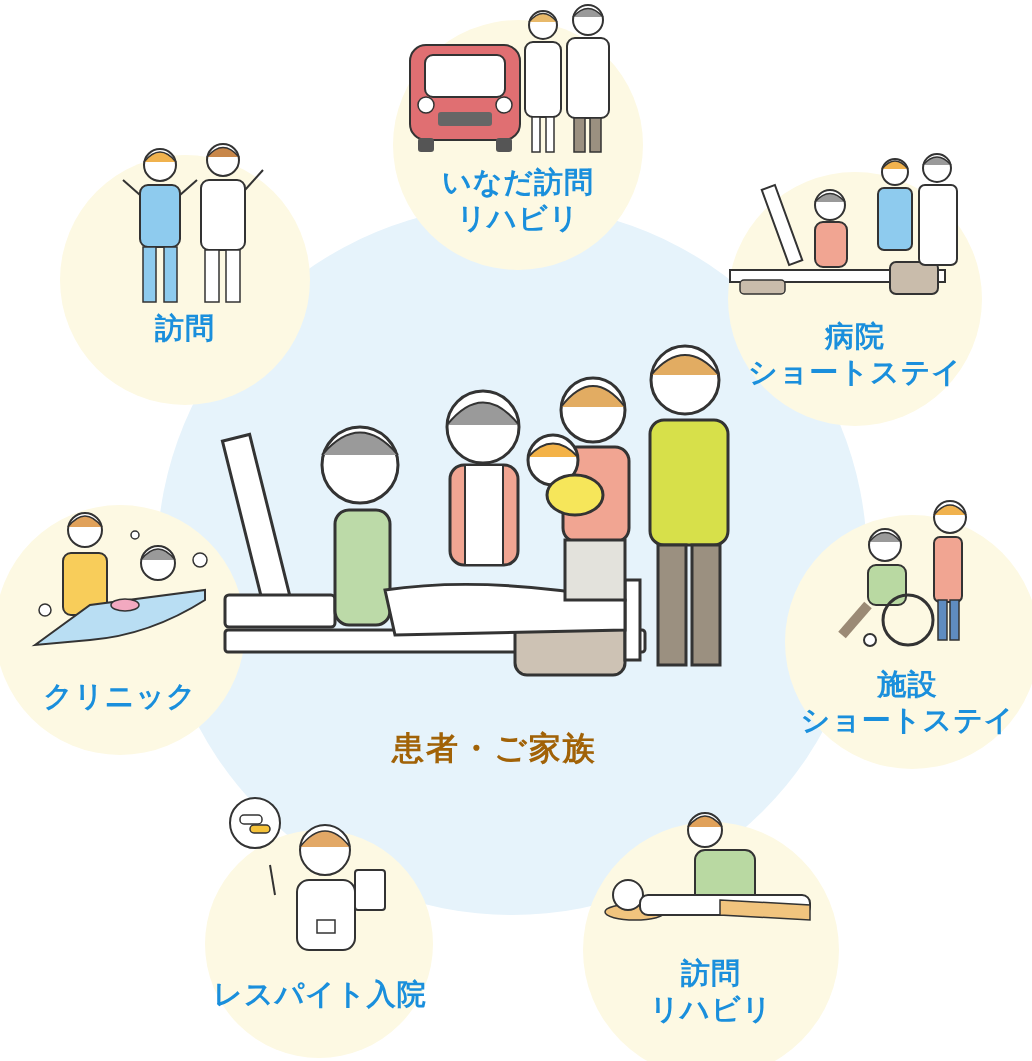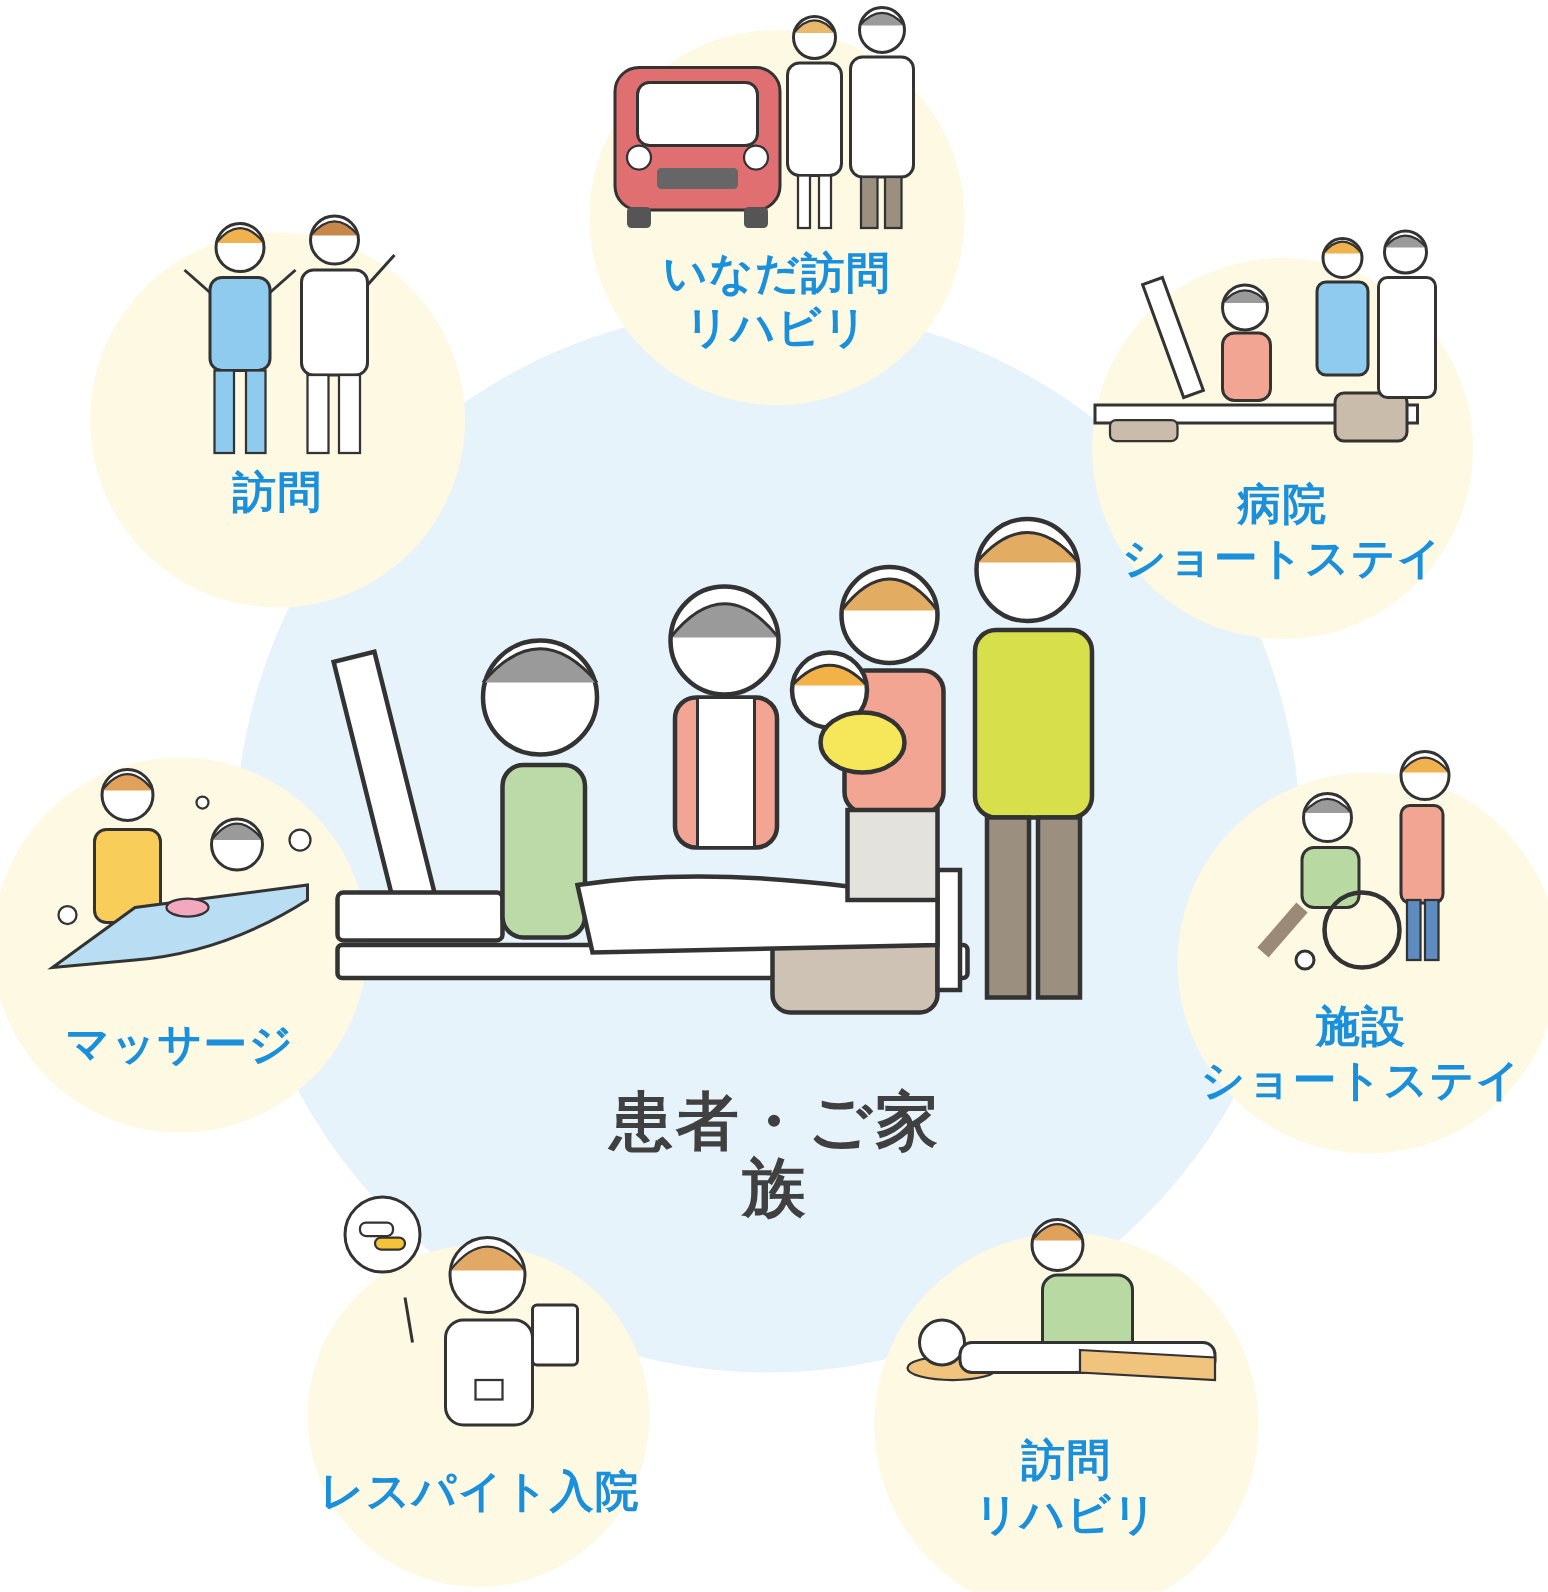--- a/index.html
+++ b/index.html
@@ -4,22 +4,22 @@
 <style>
   html, body { margin: 0; padding: 0; background: #ffffff; }
   body { width: 1032px; height: 1061px; position: relative; overflow: hidden;
          font-family: "DejaVu Sans", "Liberation Sans", sans-serif; }
   .stage { position: absolute; left: 0; top: 0; width: 1032px; height: 864px; }
   .center-circle { position: absolute; border-radius: 50%; background: #e6f3fb; }
   .node { position: absolute; border-radius: 50%; background: #fdf9e3; }
   .node-label { position: absolute; left: 0; right: 0; text-align: center;
                 color: #1a8fdc; font-weight: bold; font-size: 29px; line-height: 36px;
                 letter-spacing: 1px; }
-  .center-label { position: absolute; left: 392px; top: 726px; width: 250px; text-align: center;
-                  color: #404040; font-weight: bold; font-size: 42px; line-height: 44px; letter-spacing: 2px; }
+  .center-label { position: absolute; left: 392px; top: 726px; width: 250px; text-align: left;
+                  color: #a16207; font-weight: bold; font-size: 32px; line-height: 44px; letter-spacing: 2px; }
   .illus { position: absolute; }
   svg { display: block; overflow: visible; }
 </style>
 </head>
 <body>
 
 <div class="stage">
 
   <div class="center-circle" style="left:157px; top:205px; width:710px; height:710px;"></div>
 
@@ -192,21 +192,21 @@
   <div class="node-label" style="left:50px; width:270px; top:310px;">
     <div>訪問</div>
   </div>
 
   <div class="node-label" style="left:720px; width:270px; top:318px;">
     <div>病院</div>
     <div>ショートステイ</div>
   </div>
 
   <div class="node-label" style="left:0px; width:240px; top:678px;">
-    <div>マッサージ</div>
+    <div>クリニック</div>
   </div>
 
   <div class="node-label" style="left:780px; width:255px; top:666px;">
     <div>施設</div>
     <div>ショートステイ</div>
   </div>
 
   <div class="node-label" style="left:190px; width:260px; top:976px;">
     <div>レスパイト入院</div>
   </div>

